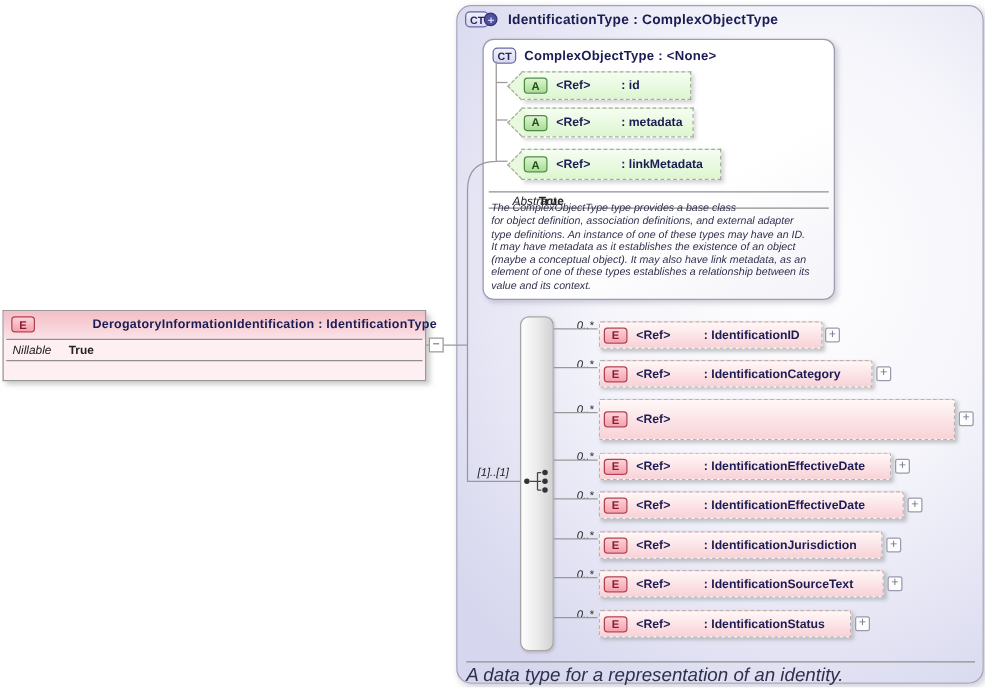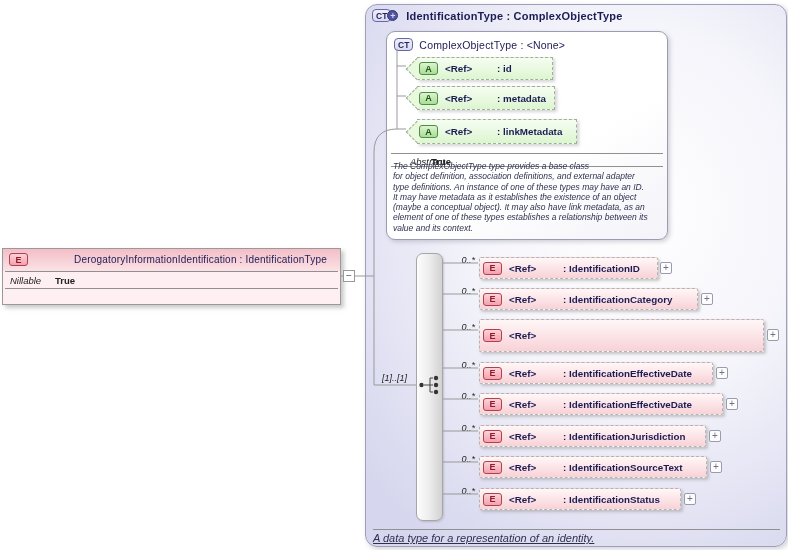--- a/index.html
+++ b/index.html
@@ -14,21 +14,21 @@
          box-shadow:2px 2px 5px rgba(120,120,150,.35);}
 
   
   .innerbox{position:absolute;left:20px;top:26px;width:280px;height:207px;
             border:1px solid #9c9cb0;border-radius:9px;
             background:linear-gradient(150deg,#ffffff 60%,#f3f3f9 100%);
             box-shadow:2px 2px 4px rgba(130,130,150,.35);}
 
   
   .ptitle{font-weight:bold;color:#1c1c55;font-size:11px;letter-spacing:.2px;white-space:nowrap;}
-  .btitle{font-weight:normal;color:#1c1c55;font-size:10.5px;letter-spacing:.2px;white-space:nowrap;}
+  .btitle{font-weight:bold;color:#1c1c55;font-size:10.5px;letter-spacing:.2px;white-space:nowrap;}
   .facet-label{font-style:italic;font-size:9.5px;color:#222;}
   .facet-value{font-weight:bold;font-size:9.5px;color:#222;}
   .desc{font-style:italic;color:#30304e;}
   .sep{position:absolute;height:1px;background:#909090;}
 
   
   .cticon{height:13px;padding:0 3px;border:1px solid #6666a8;border-radius:4px;
           background:linear-gradient(#f0f0fb,#d9d9f2);color:#26265e;font-size:8.5px;
           font-weight:bold;display:inline-flex;align-items:center;box-sizing:border-box;}
   .plusround{width:11px;height:11px;border-radius:50%;background:#5252a2;border:1px solid #34346e;
@@ -192,21 +192,21 @@
     <span class="plusbox" style="left:344px;top:456px;">+</span>
 
     <div class="ebox" style="left:113px;top:483px;width:202px;height:22px;">
       <span class="eicon">E</span>
       <span class="ref">&lt;Ref&gt;</span>
       <span class="ename">: IdentificationStatus</span>
     </div>
     <span class="plusbox" style="left:318px;top:488px;">+</span>
 
     <div class="sep" style="left:7px;top:524px;width:407px;"></div>
-    <div class="abs desc" style="left:7px;top:527px;font-size:11px;text-decoration:underline;">A data type for a representation of an identity.</div>
+    <div class="abs desc" style="left:7px;top:527px;font-size:15px;">A data type for a representation of an identity.</div>
   </div>
 
   <div class="leftbox">
     <div class="hdr"></div>
     <span class="eicon abs" style="left:6px;top:4px;">E</span>
     <span class="abs btitle" style="left:31px;top:5px;font-size:10px;margin-left:40px;">DerogatoryInformationIdentification : IdentificationType</span>
     <div class="sep" style="left:2px;top:22px;width:333px;"></div>
     <span class="abs facet-label" style="left:7px;top:26px;">Nillable</span>
     <span class="abs facet-value" style="left:52px;top:26px;">True</span>
     <div class="sep" style="left:2px;top:39px;width:333px;"></div>

